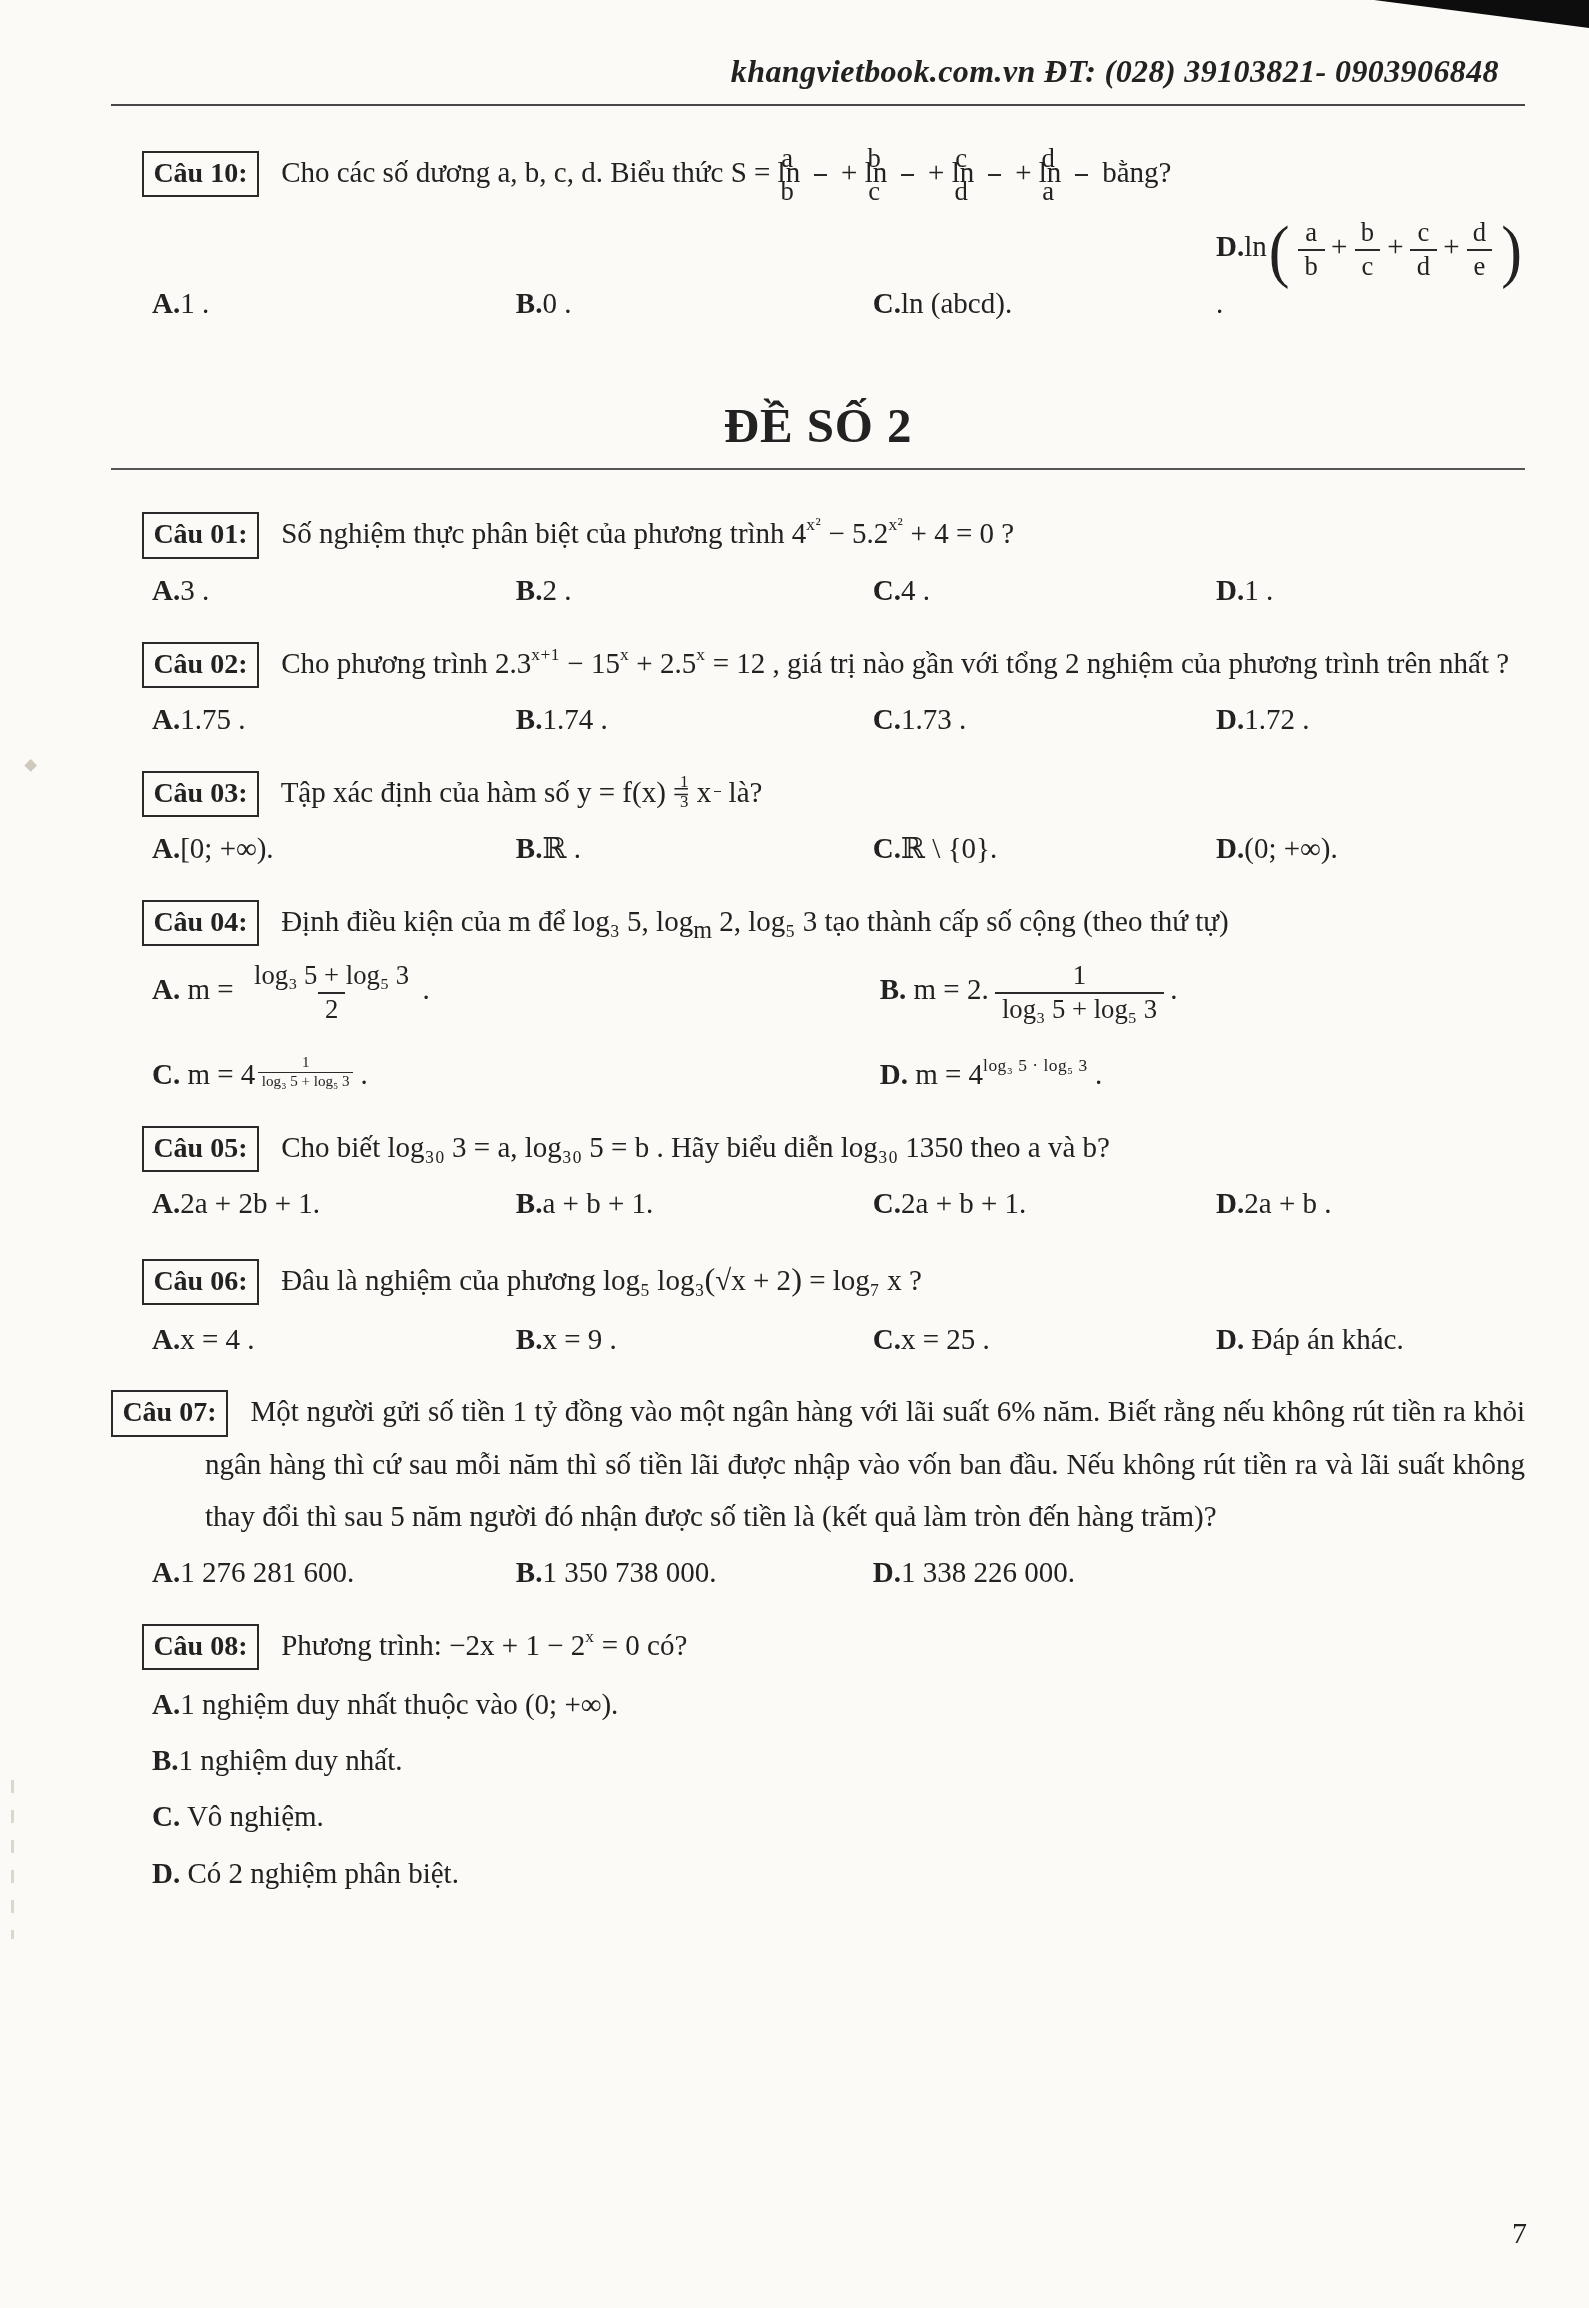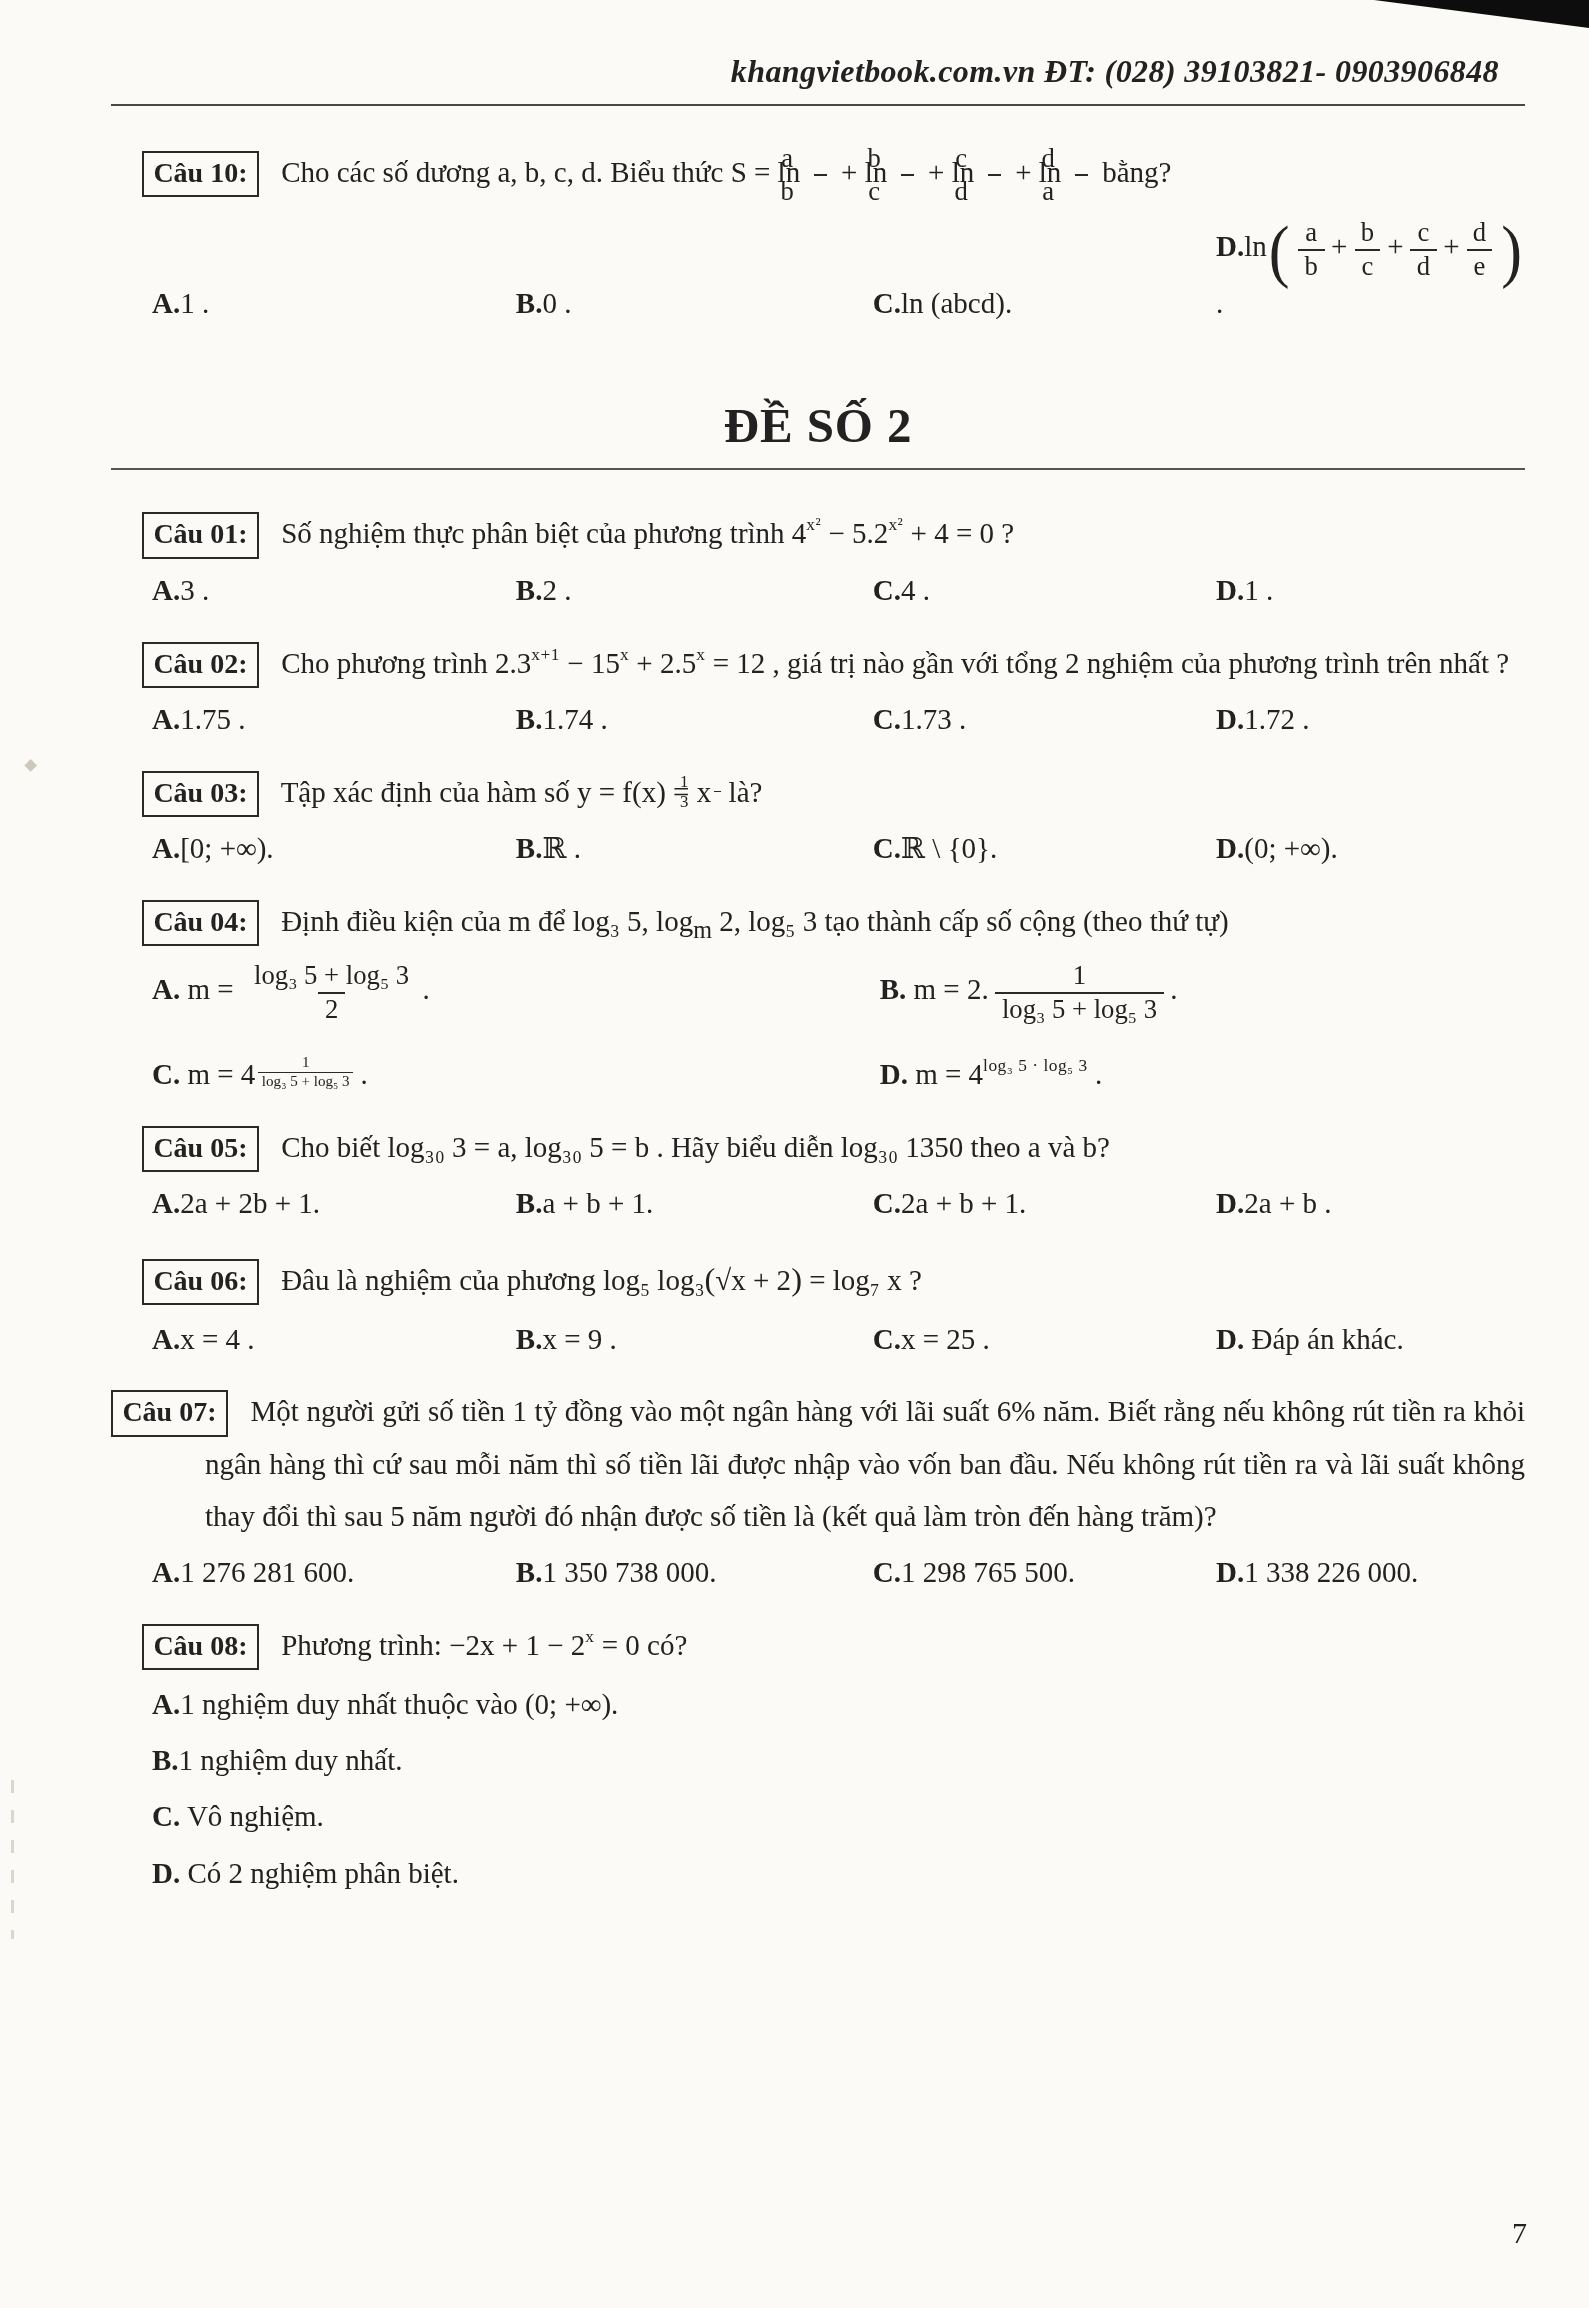--- a/index.html
+++ b/index.html
@@ -223,21 +223,20 @@
     <span class="ans"><b class="al">D.</b><span> Đáp án khác.</span></span>
   </div>
 
   <div class="question tight indent-lg">
     <span class="q-box">Câu 07:</span>
     <span>Một người gửi số tiền 1 tỷ đồng vào một ngân hàng với lãi suất 6% năm. Biết rằng nếu không rút tiền ra khỏi ngân hàng thì cứ sau mỗi năm thì số tiền lãi được nhập vào vốn ban đầu. Nếu không rút tiền ra và lãi suất không thay đổi thì sau 5 năm người đó nhận được số tiền là (kết quả làm tròn đến hàng trăm)?</span>
   </div>
   <div class="answers">
     <span class="ans"><b class="al">A.</b><span>1 276 281 600.</span></span>
     <span class="ans"><b class="al">B.</b><span>1 350 738 000.</span></span>
-    <span class="ans"><b class="al">C.</b><span>1 298 765 500.</span></span>
     <span class="ans"><b class="al">D.</b><span>1 338 226 000.</span></span>
   </div>
 
   <div class="question tight">
     <span class="q-box">Câu 08:</span>
     <span>Phương trình:</span>
     <span class="m"><span>−2x + 1 − 2</span><sup class="e">x</sup>
       <span>= 0</span></span>
     <span>có?</span>
   </div>

